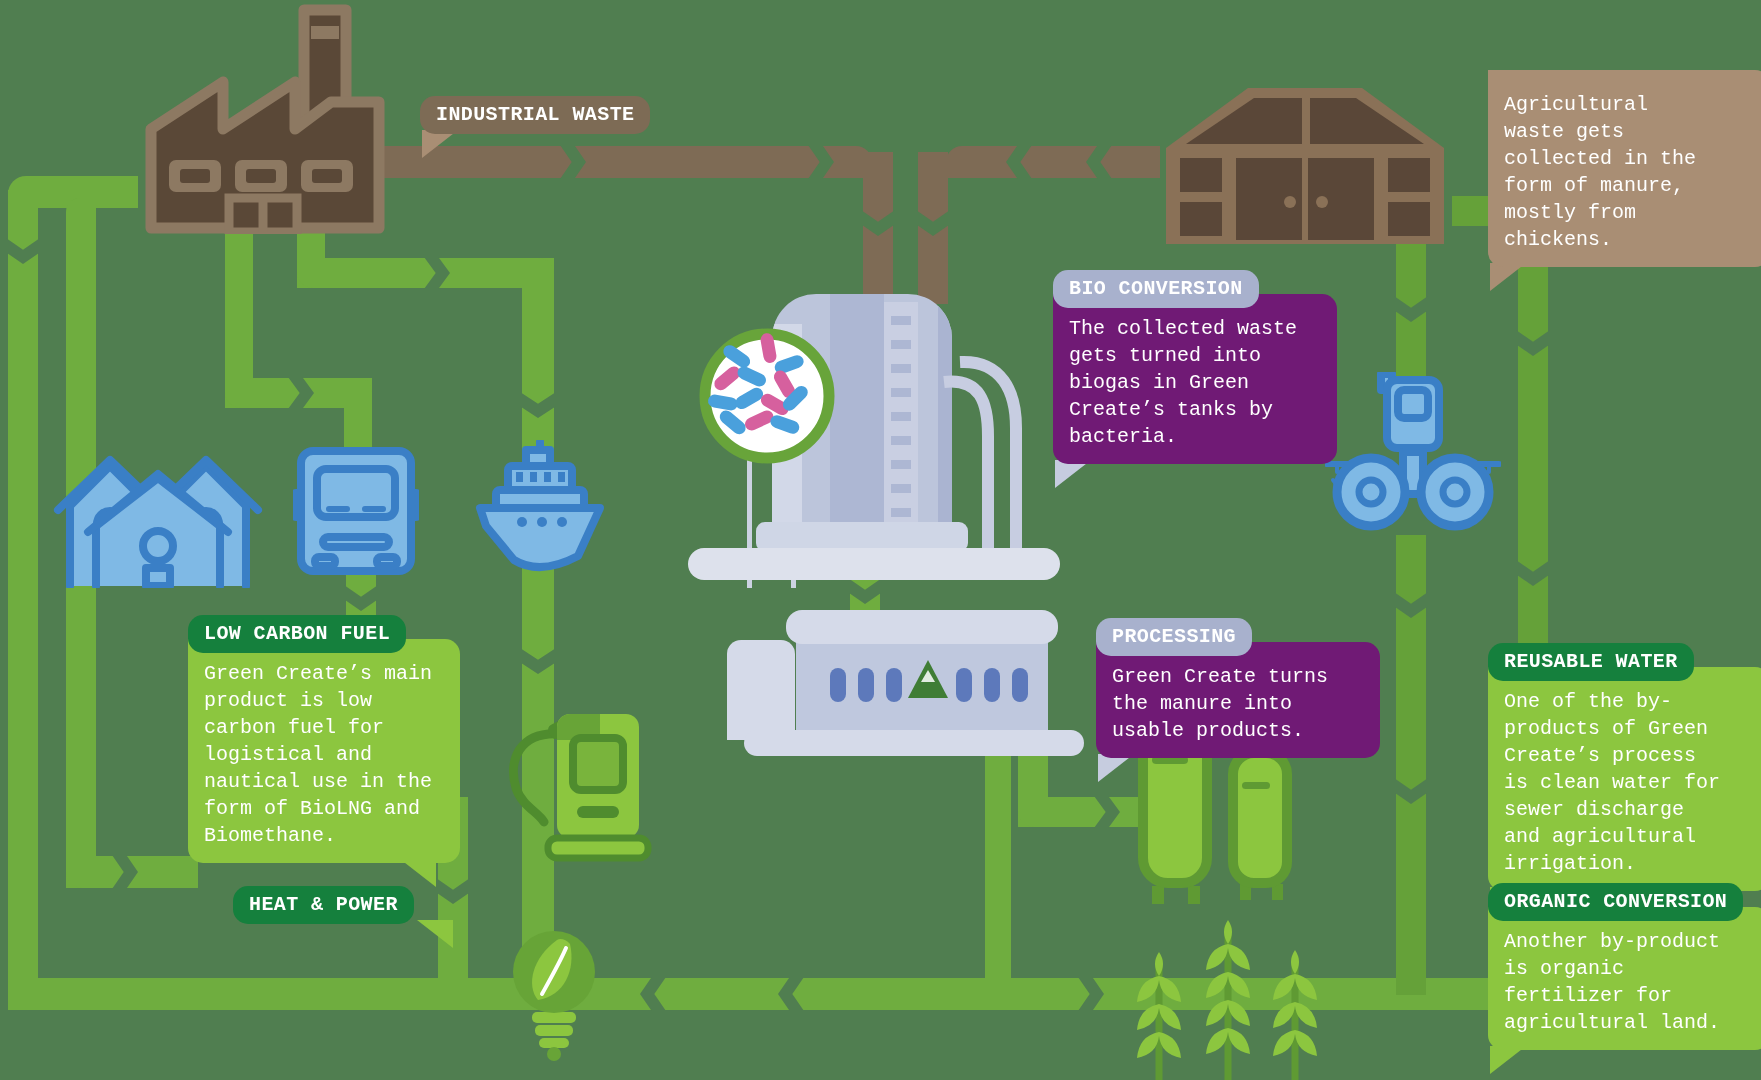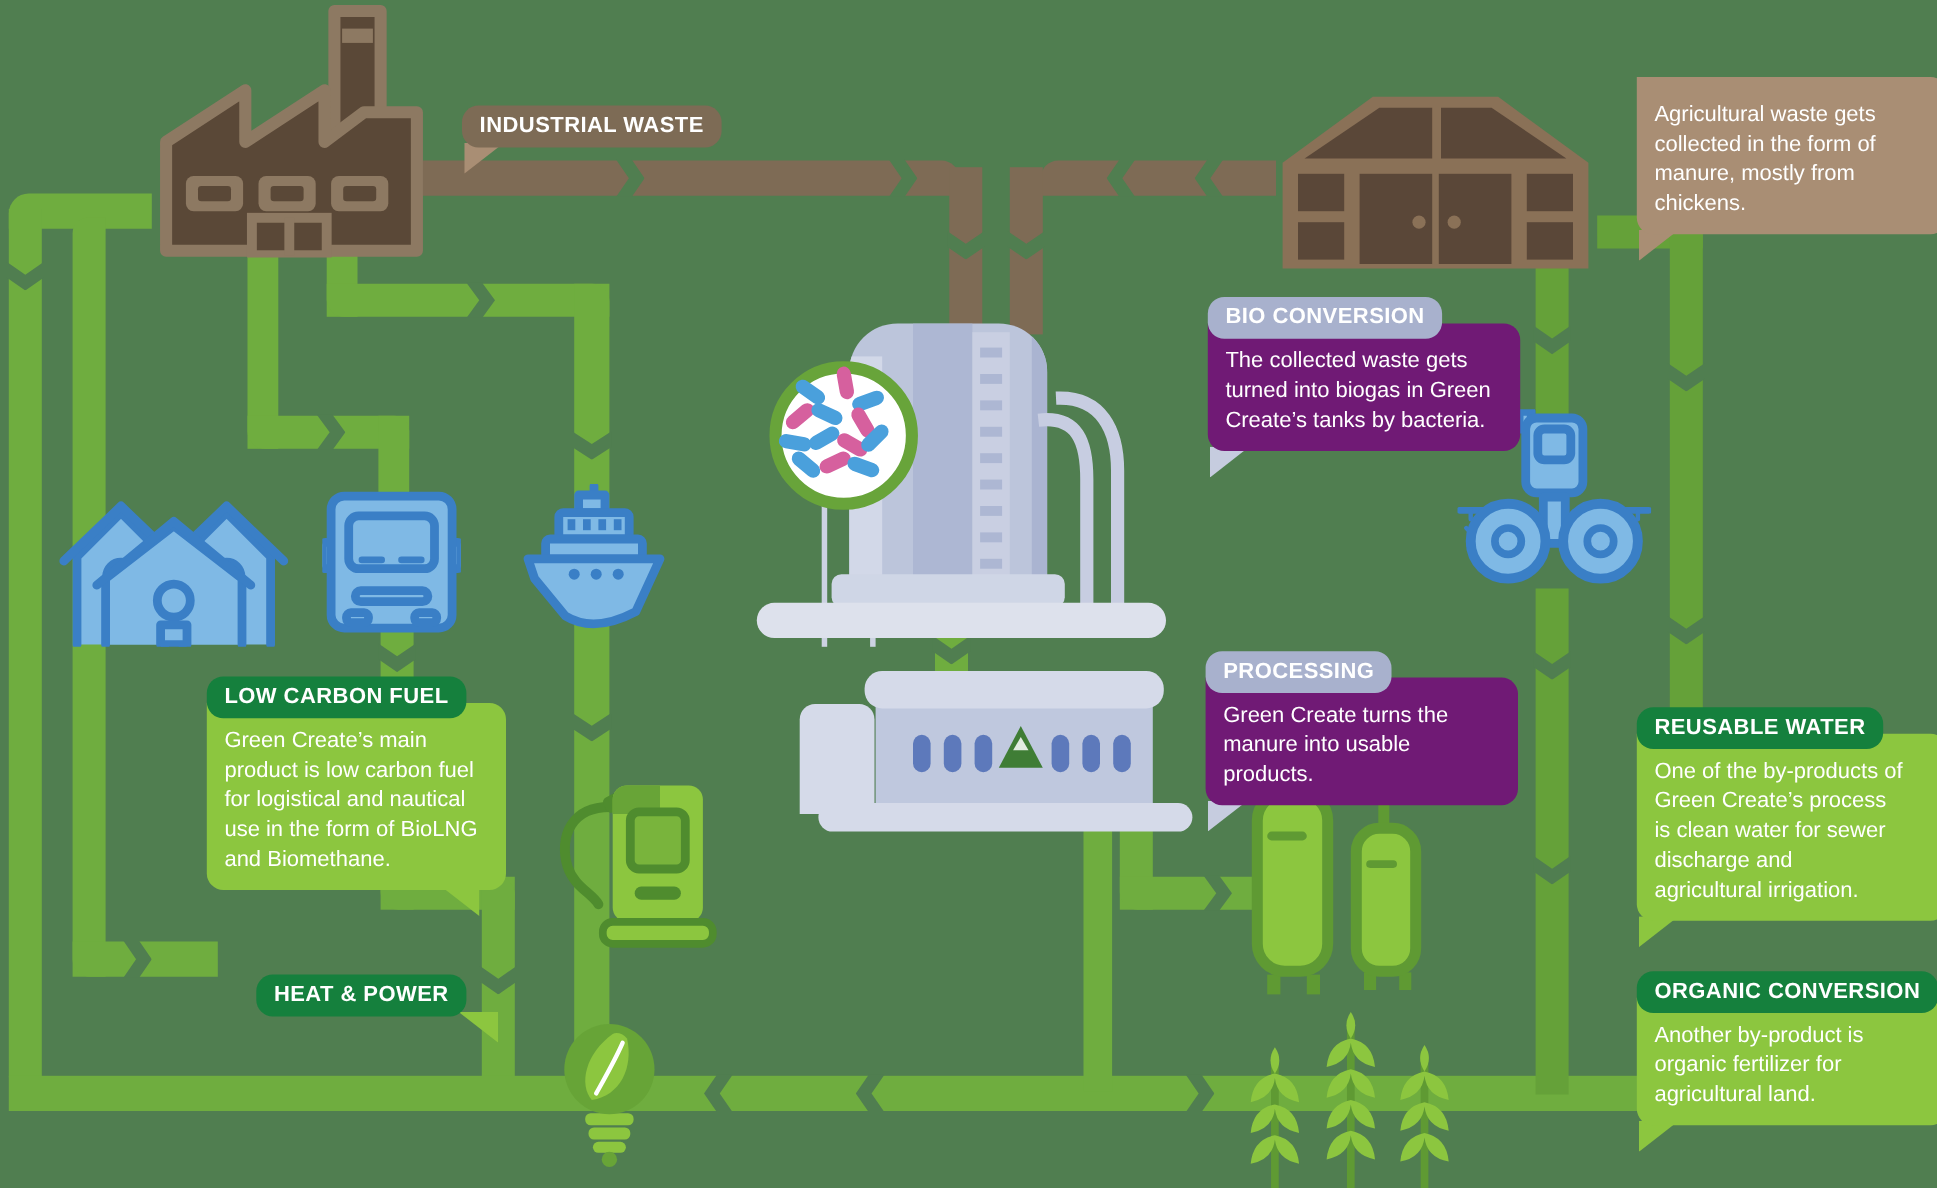--- a/index.html
+++ b/index.html
@@ -1,17 +1,17 @@
 <!DOCTYPE html>
 <html><head>
 <meta charset="utf-8">
 <style>
   html,body{margin:0;padding:0;background:#507e50;}
   .stage{position:relative;width:1761px;height:1080px;background:#507e50;overflow:hidden;
-         font-family:Liberation Sans, sans-serif;}
+         font-family:Liberation Mono, monospace;}
   .pipe{position:absolute;background:#6fad3f;z-index:1;}
   .pipe.dk{background:#65a139;}
   .pipe.brown{background:#7e6b55;}
   .chev{position:absolute;background:#507e50;z-index:2;}
   .chev.r{clip-path:polygon(0 0,55% 0,100% 50%,55% 100%,0 100%,45% 50%);}
   .chev.l{clip-path:polygon(100% 0,45% 0,0 50%,45% 100%,100% 100%,55% 50%);}
   .chev.d{clip-path:polygon(0 0,0 55%,50% 100%,100% 55%,100% 0,50% 45%);}
   .icon{position:absolute;z-index:10;}
   .blk{position:absolute;z-index:10;}
   .callout{position:absolute;color:#fff;z-index:40;}
@@ -337,27 +337,27 @@
   <div class="callout brown" style="left:420px;top:96px;width:250px;">
     <div class="hd">INDUSTRIAL WASTE</div>
     <div class="tail bl"></div>
   </div>
 
   <div class="callout brown" style="left:1488px;top:84px;width:282px;">
     <div class="bd" style="padding-right:50px;">Agricultural waste gets collected in the form of manure, mostly from chickens.</div>
     <div class="tail bl"></div>
   </div>
 
-  <div class="callout blue" style="left:1053px;top:270px;width:284px;margin-left:45px;">
+  <div class="callout blue" style="left:1053px;top:270px;width:284px;">
     <div class="hd">BIO CONVERSION</div>
     <div class="bd">The collected waste gets turned into biogas in Green Create’s tanks by bacteria.</div>
     <div class="tail bl"></div>
   </div>
 
-  <div class="callout blue" style="left:1096px;top:592px;width:284px;">
+  <div class="callout blue" style="left:1096px;top:618px;width:284px;">
     <div class="hd">PROCESSING</div>
     <div class="bd">Green Create turns the manure into usable products.</div>
     <div class="tail bl"></div>
   </div>
 
   <div class="callout green" style="left:188px;top:615px;width:272px;">
     <div class="hd">LOW CARBON FUEL</div>
     <div class="bd">Green Create’s main product is low carbon fuel for logistical and nautical use in the form of BioLNG and Biomethane.</div>
     <div class="tail br"></div>
   </div>

